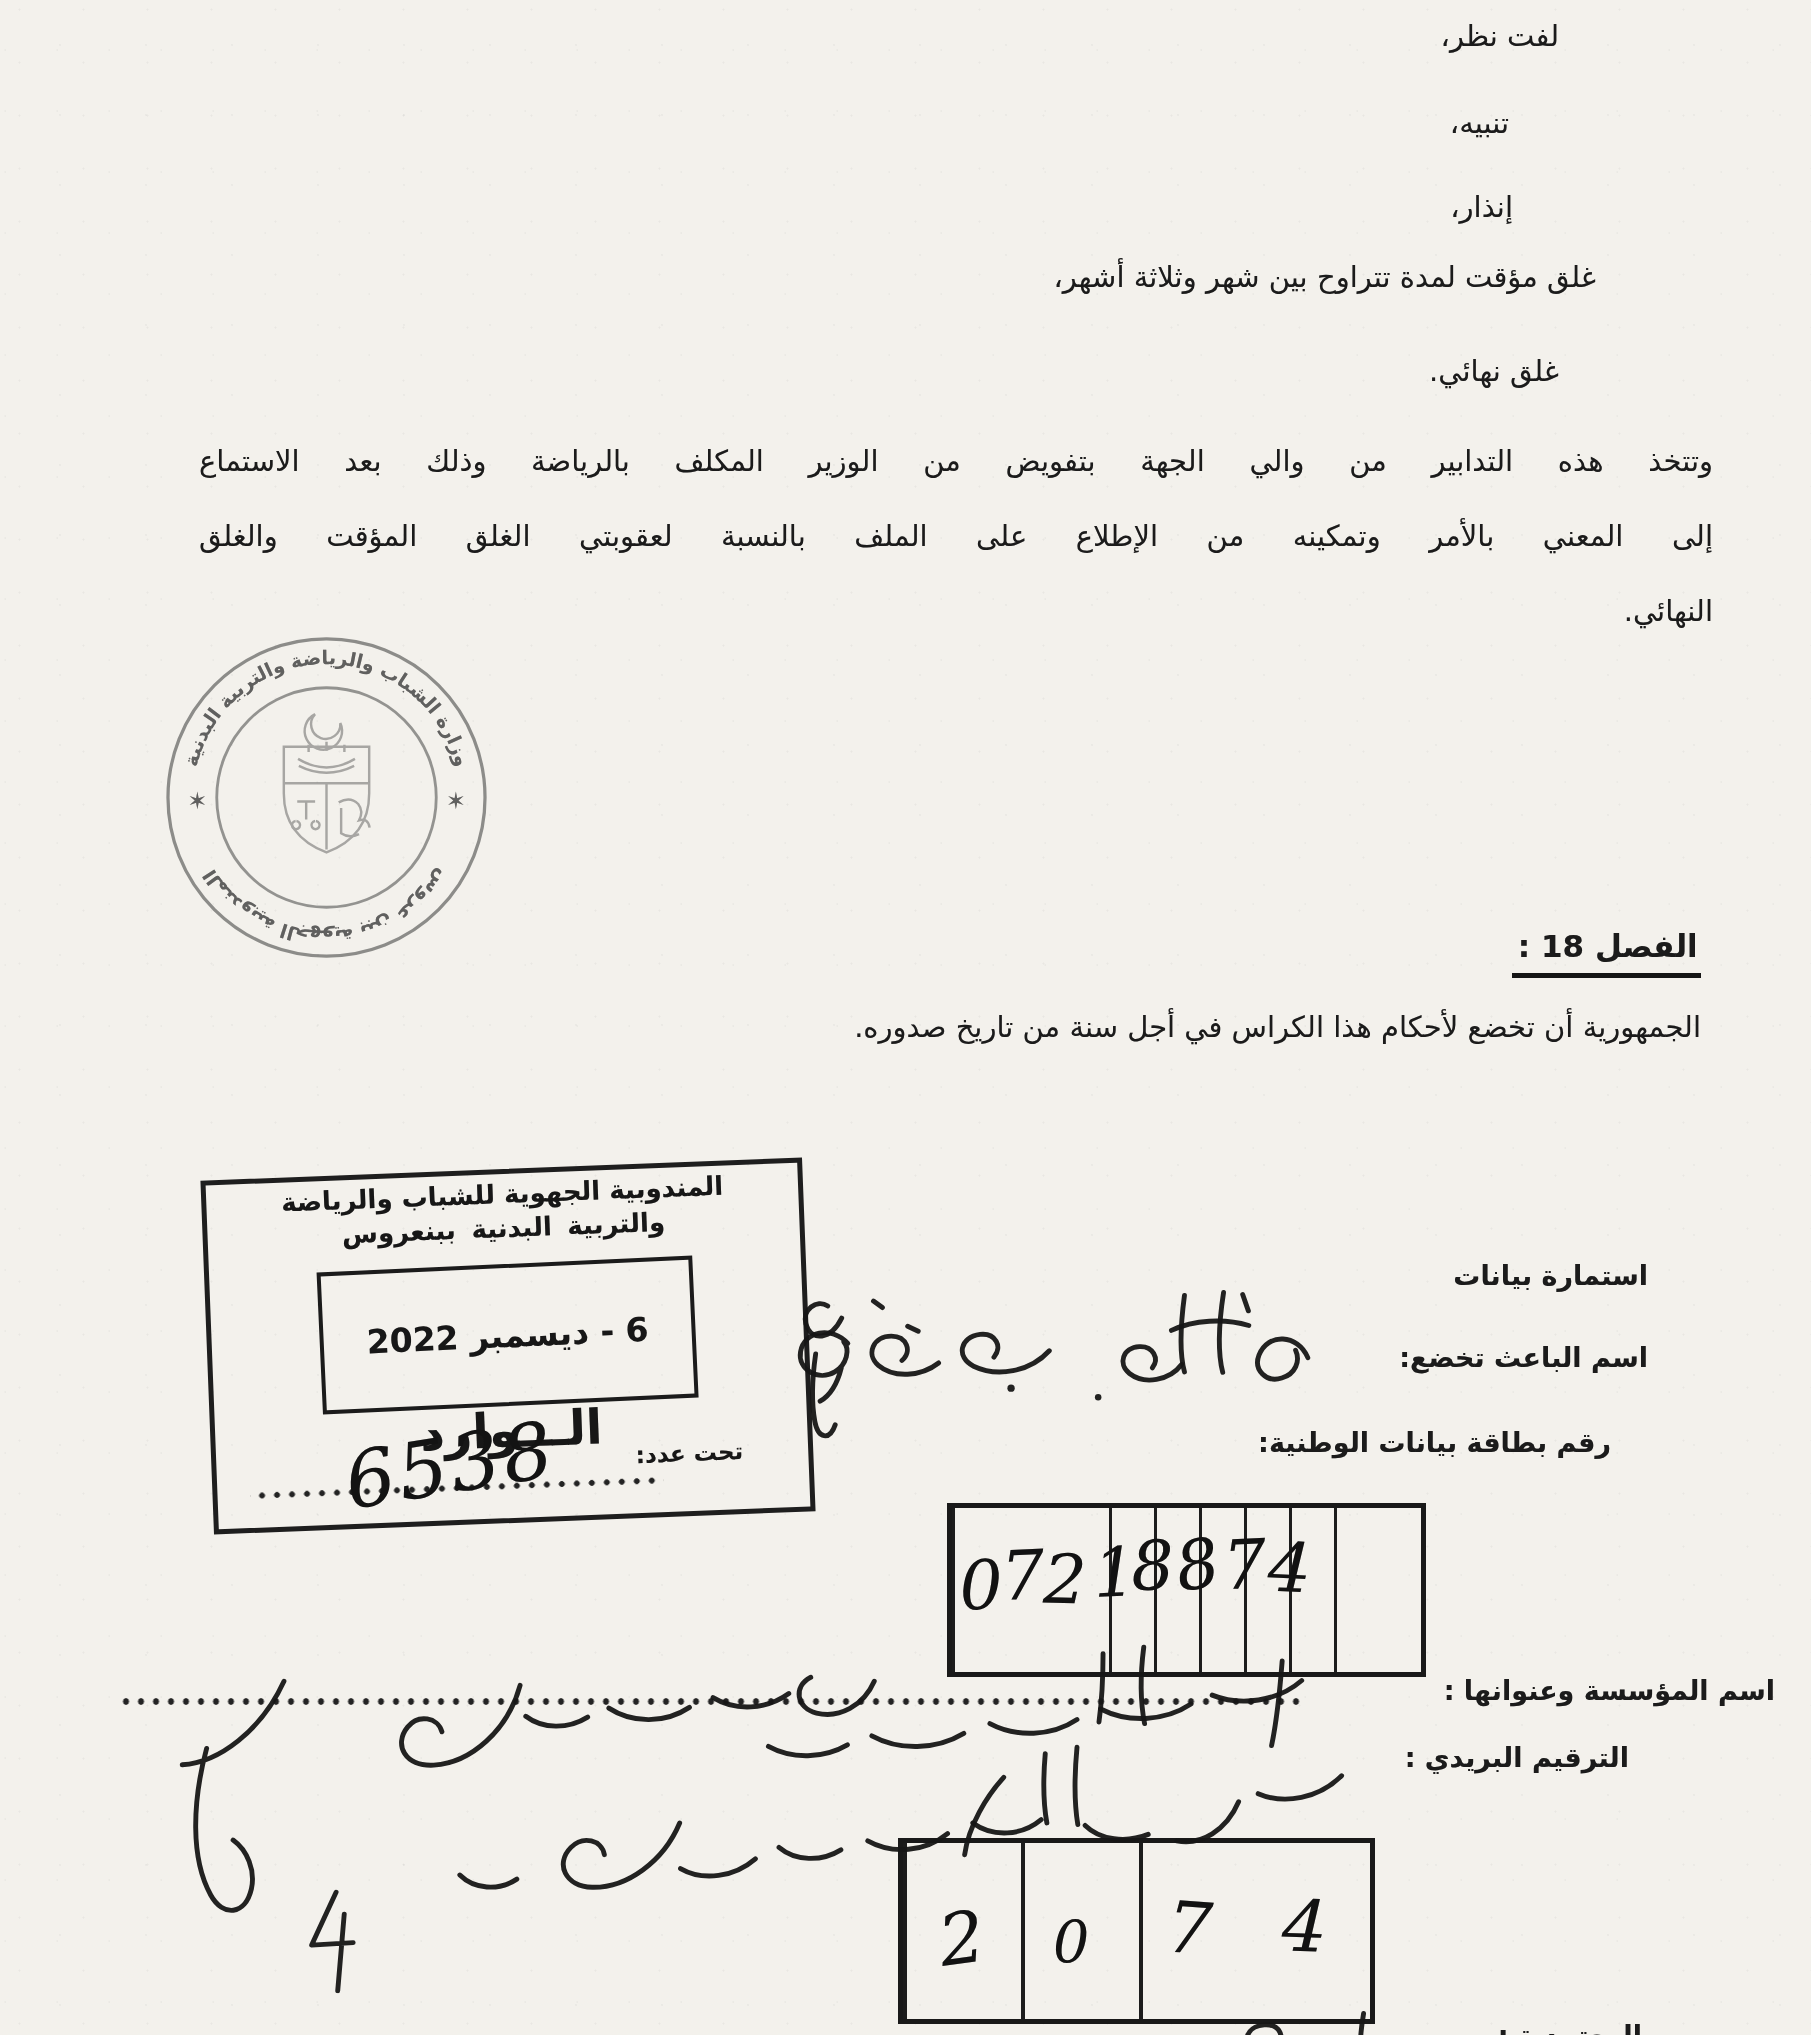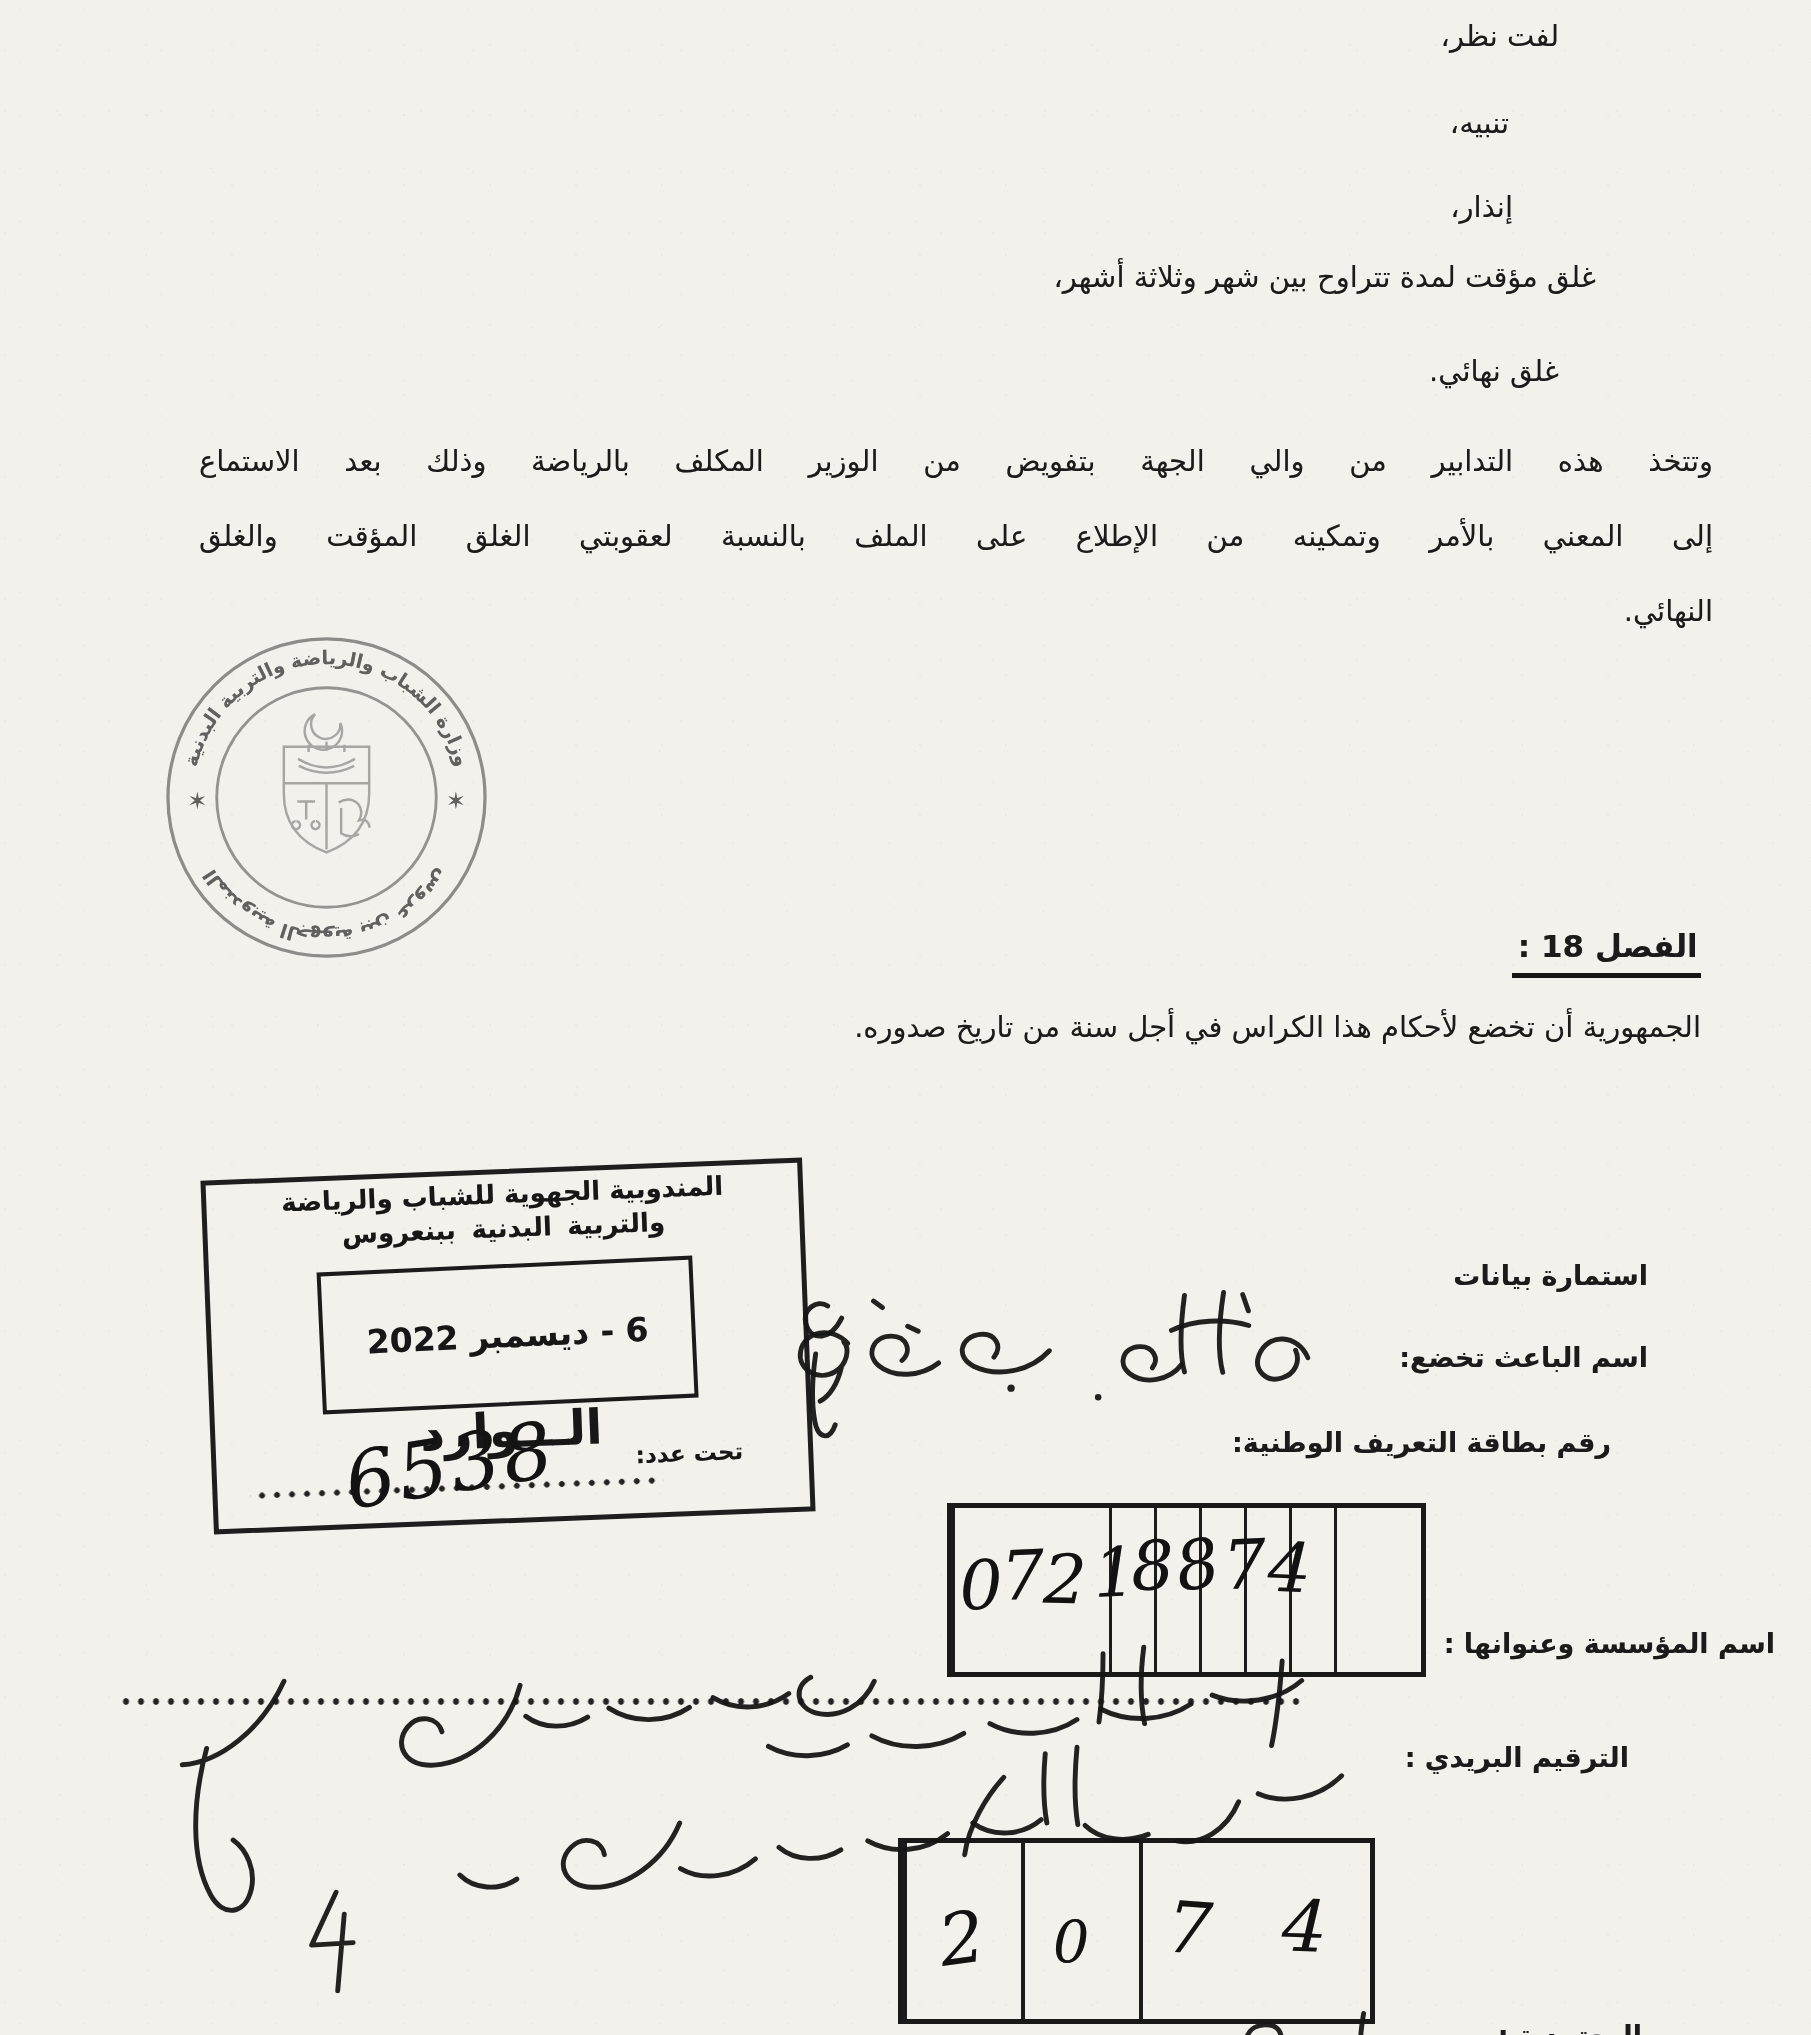--- a/index.html
+++ b/index.html
@@ -106,21 +106,21 @@
   .post-digits{left:932px;top:1885px;width:431px;height:122px;font-size:71px;}
   .post-digits span:nth-child(1){left:8.1px;top:12.2px;transform:rotate(-8deg);}
   .post-digits span:nth-child(2){left:122px;top:24.4px;font-size:57px;}
   .post-digits span:nth-child(3){left:236px;top:1.6px;transform:rotate(4deg);}
   .post-digits span:nth-child(4){left:351px;top:0px;transform:rotate(2deg);}
 
   
   .form-title{top:1260px;right:163px;}
   .name-label{top:1342px;right:163px;}
   .id-label{top:1427px;right:200px;}
-  .inst-label{top:1628px;right:36px;text-align:center;}
+  .inst-label{top:1675px;right:36px;text-align:center;}
   .post-label{top:1742px;right:182px;}
   .deleg-label{top:2020px;right:169px;}
 
   .inst-dots{left:122px;top:1698px;width:1180px;}
 
   
   .roundstamp{left:160px;top:628px;width:335px;height:339px;filter:blur(0.6px);opacity:.8;}
   .roundstamp .ringtxt{font-family:"DejaVu Sans",sans-serif;font-weight:700;font-size:47px;fill:#3c3c3c;}
   .roundstamp .star{font-size:58px;fill:#3c3c3c;}
 
@@ -187,21 +187,21 @@
       <span dir="rtl">6 - ديسمبر 2022</span>
     </div>
     <div class="rs-received">الـــوارد</div>
     <div class="rs-under">تحت عدد:</div>
     <div class="rs-dots dotline"></div>
     <div class="rs-number" dir="ltr">6538</div>
   </div>
 
   <div class="abs lab form-title">استمارة بيانات</div>
   <div class="abs lab name-label">اسم الباعث تخضع:</div>
-  <div class="abs lab id-label">رقم بطاقة التعريف الوطنية:</div>
+  <div class="abs lab id-label">رقم بطاقة بيانات الوطنية:</div>
   <div class="abs lab inst-label">اسم المؤسسة وعنوانها :</div>
   <div class="abs lab post-label">الترقيم البريدي :</div>
   <div class="abs lab deleg-label">المعتمدية :</div>
 
   <div class="abs dotline inst-dots"></div>
 
   <div class="abs gridbox idbox">
     <div class="cell"></div>
     <div class="cell"></div>
     <div class="cell"></div>

